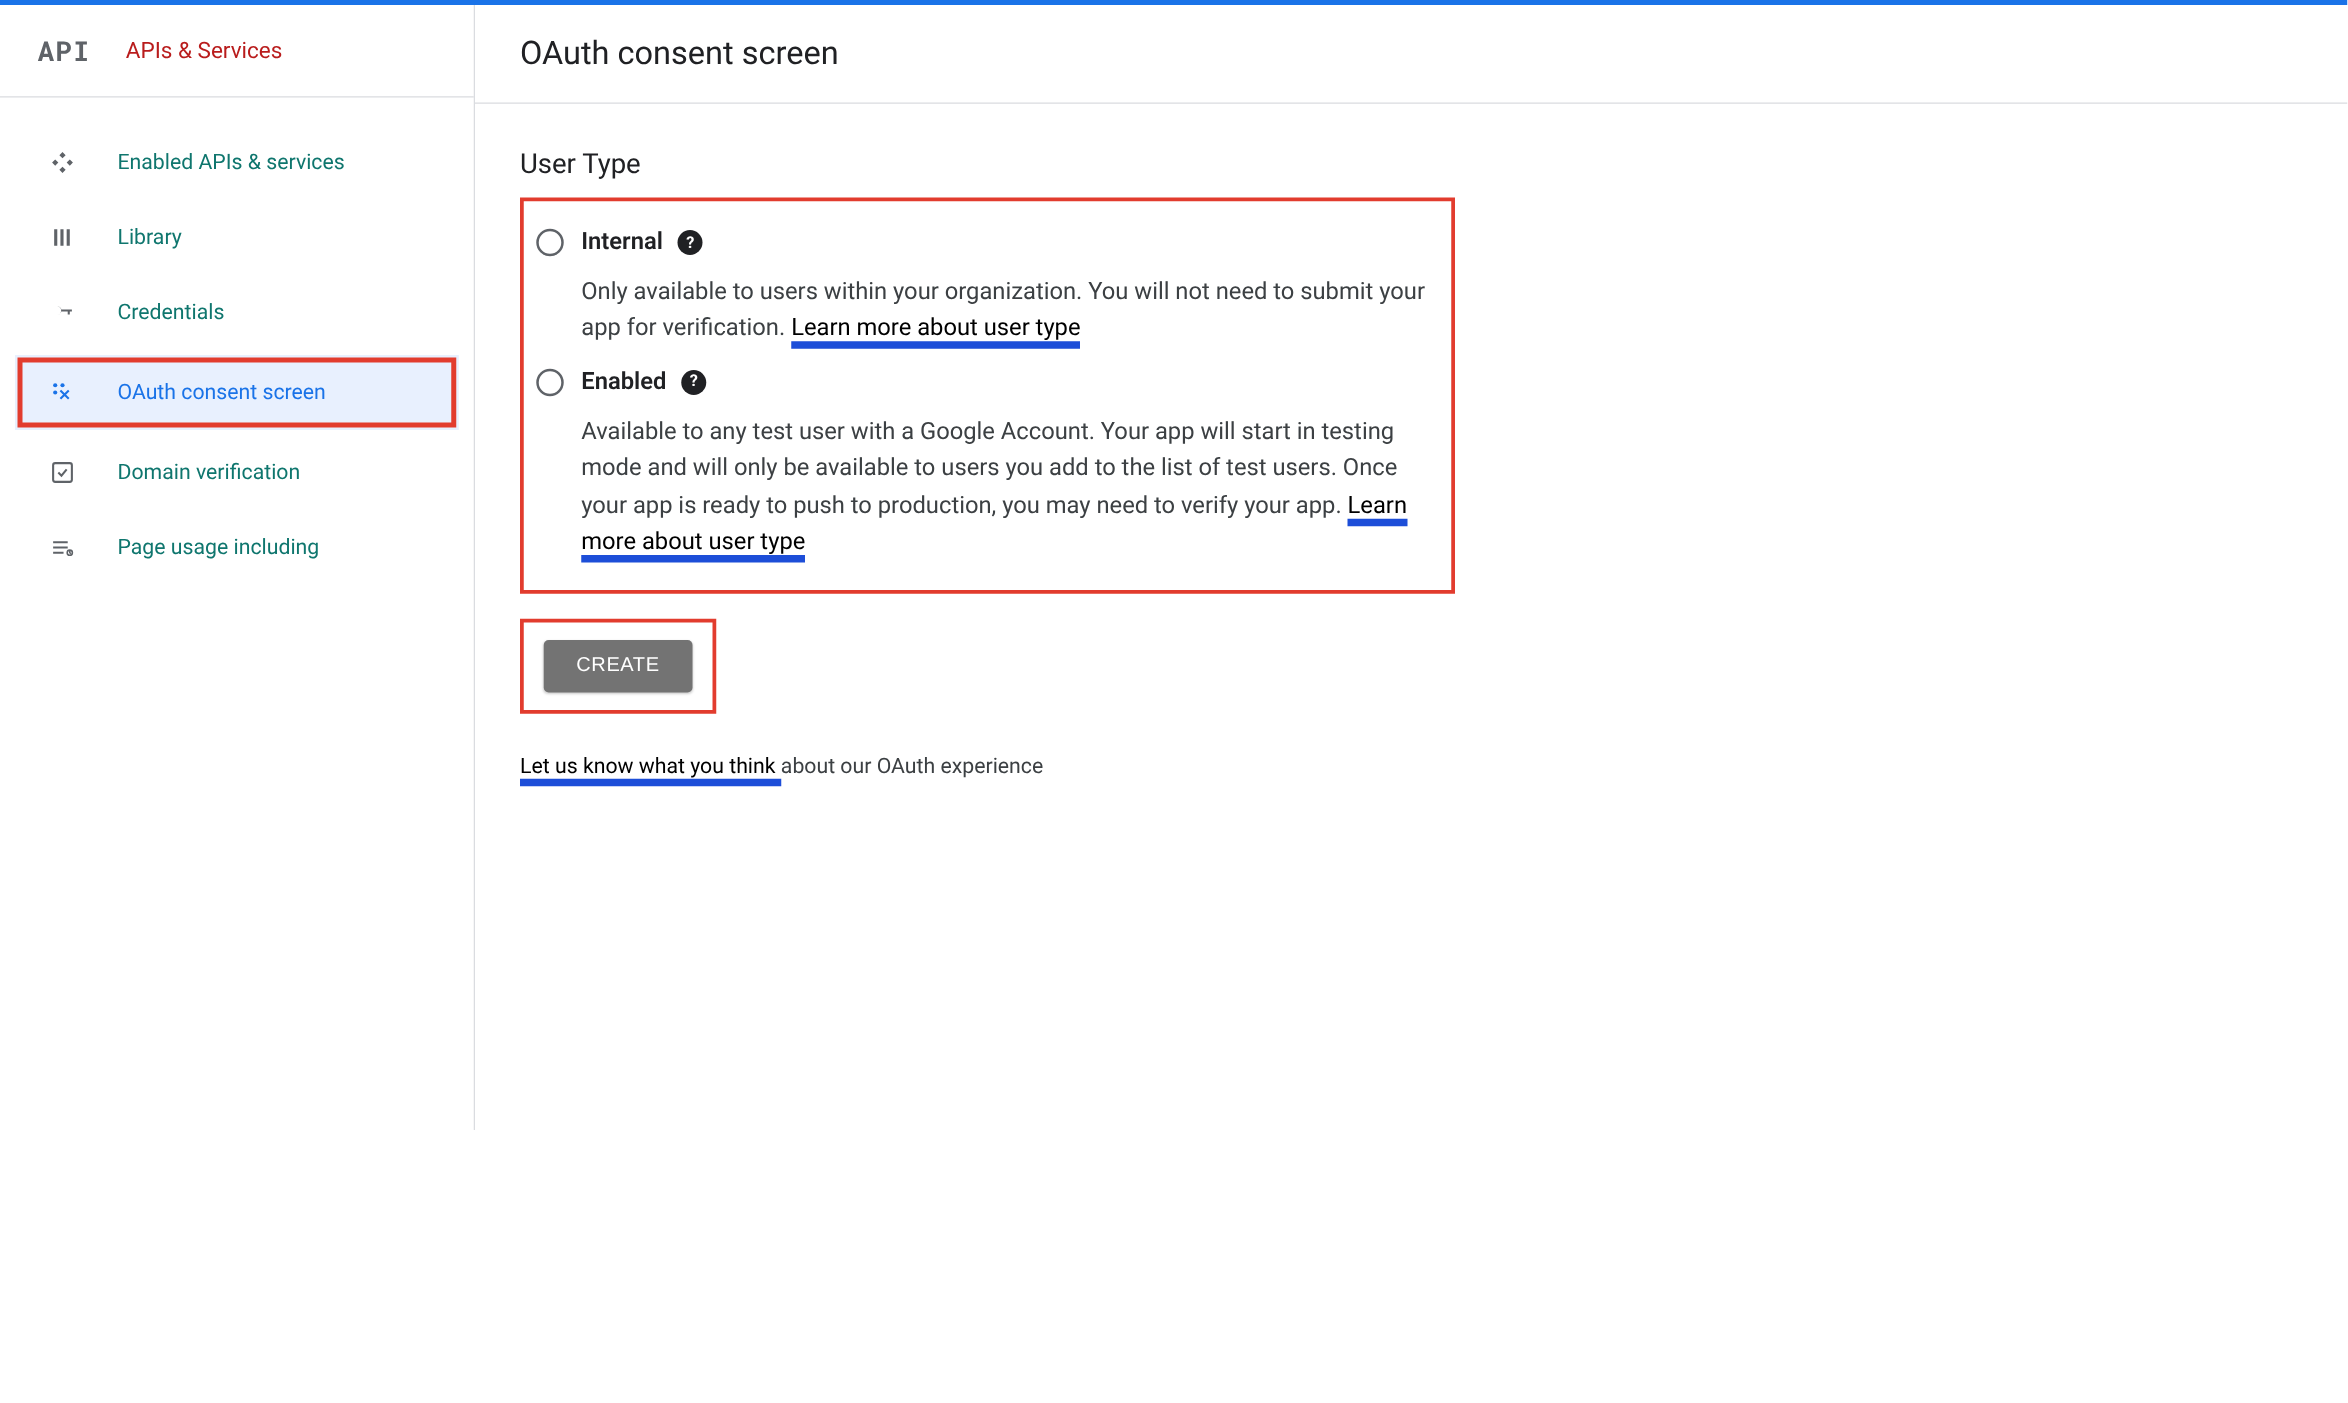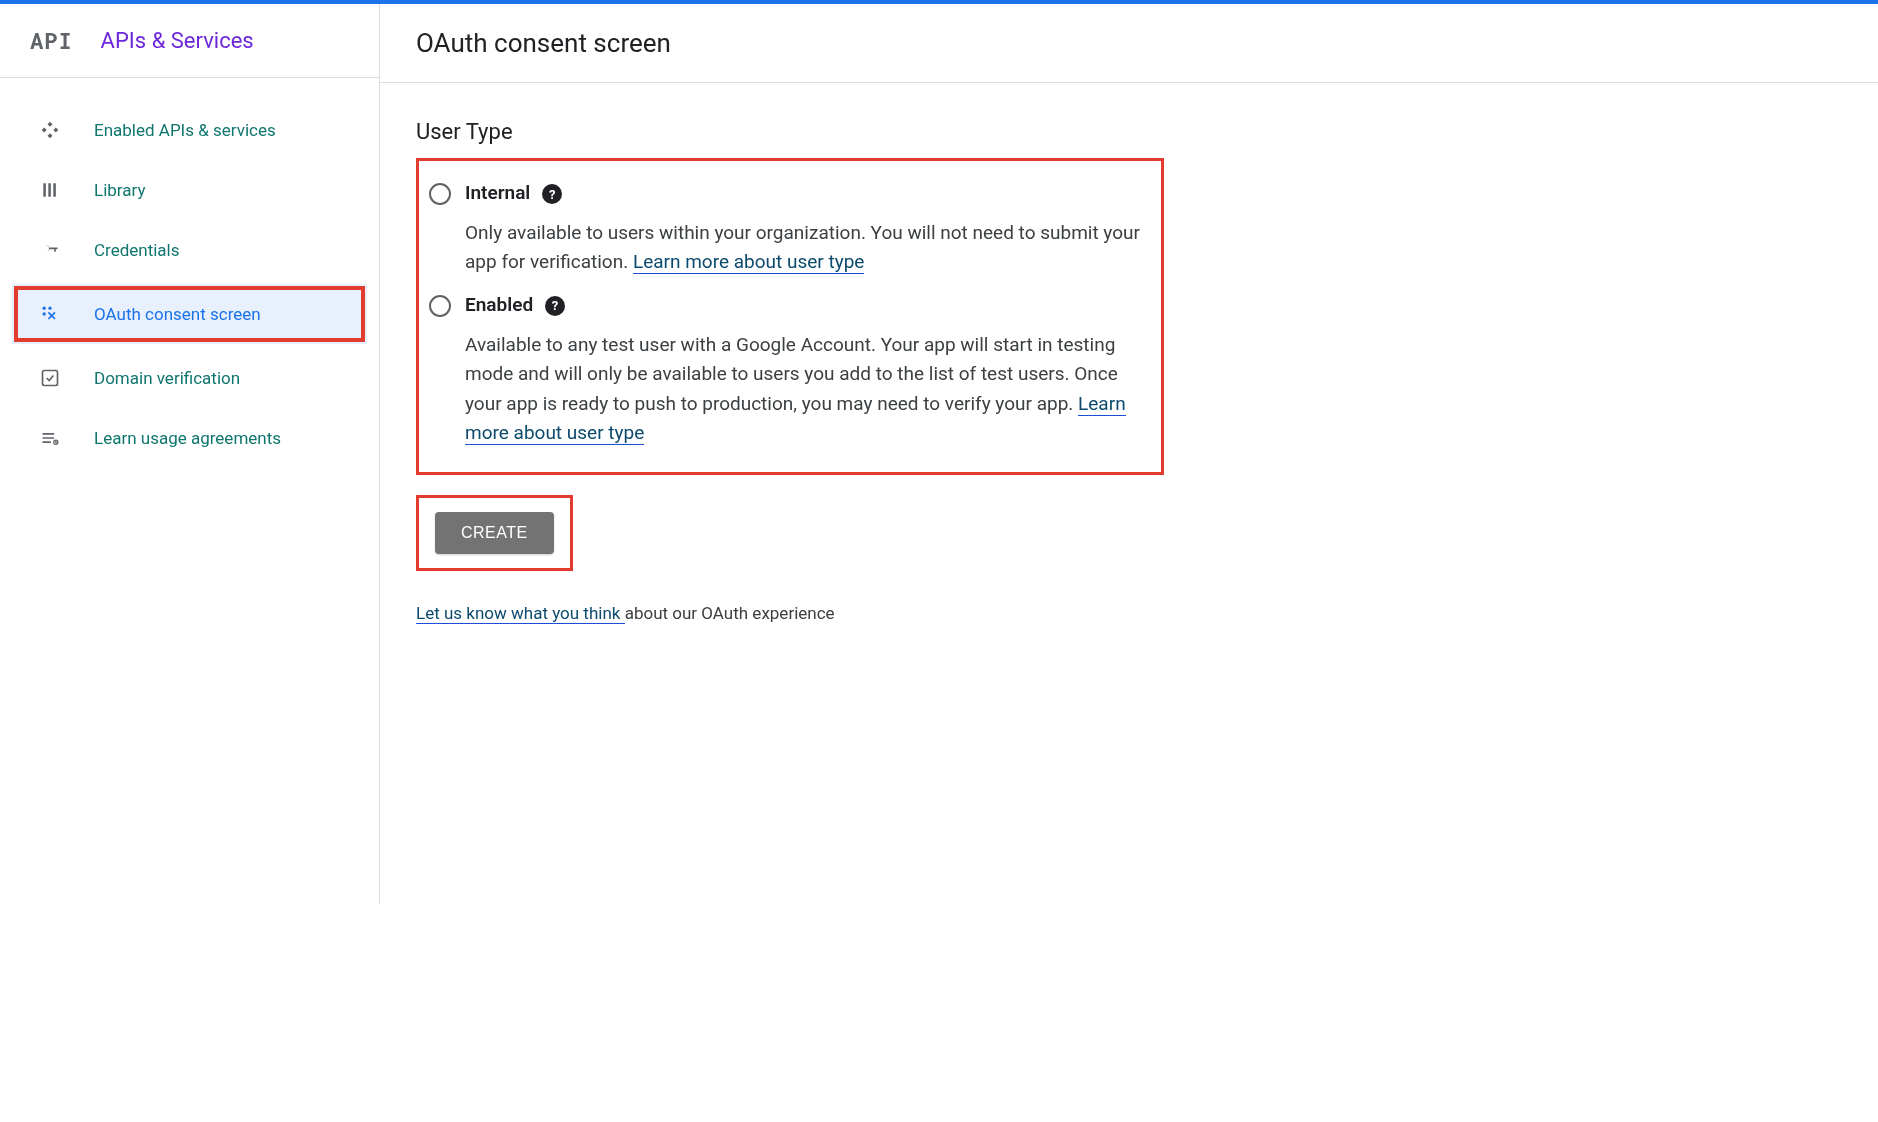--- a/index.html
+++ b/index.html
@@ -31,22 +31,22 @@
   }
   .brand-icon {
     font-family: 'Roboto Mono', monospace;
     font-weight: 700;
     font-size: 22px;
     letter-spacing: 1px;
     margin-right: 28px;
     color: #5f6368;
   }
   .brand-title {
-    font-size: 22px;
-    color: #6d28d9;
+    font-size: 18px;
+    color: #b91c1c;
     font-weight: 400;
   }
   .nav {
     padding-top: 22px;
   }
   .nav-item {
     display: flex;
     align-items: center;
     padding: 18px 18px 18px 38px;
     font-size: 17px;
@@ -146,23 +146,23 @@
     font-size: 13px;
     font-weight: 700;
     cursor: pointer;
   }
   .radio-desc {
     font-size: 19px;
     line-height: 1.55;
     color: #3c4043;
   }
   .link {
-    color: #0c4a6e;
+    color: #000000;
     text-decoration: none;
-    border-bottom: 1px solid #1d4ed8;
+    border-bottom: 6px solid #1d4ed8;
     cursor: pointer;
   }
   .button-wrap {
     border: 3px solid #e23c2e;
     display: inline-block;
     padding: 14px 16px;
     margin-bottom: 32px;
   }
   .create-btn {
     background: #737373;
@@ -236,21 +236,21 @@
         <span>Domain verification</span>
       </div>
       <div class="nav-item">
         <span class="nav-icon">
           <svg viewBox="0 0 24 24" width="20" height="20" fill="currentColor">
               <path d="M3 6h14v2H3zM3 11h14v2H3zM3 16h10v2H3z"></path>
               <circle cx="19" cy="17" r="2.5" fill="none" stroke="currentColor" stroke-width="1.5"></circle>
               <path d="M19 15v2l1 1" stroke="currentColor" stroke-width="1.5" fill="none"></path>
             </svg>
         </span>
-        <span>Learn usage agreements</span>
+        <span>Page usage including</span>
       </div>
     </nav>
   </aside>
 
   <main class="main">
     <div class="page-header">
       <h1 class="page-title">OAuth consent screen</h1>
     </div>
     <div class="content">
       <h2 class="section-heading">User Type</h2>

